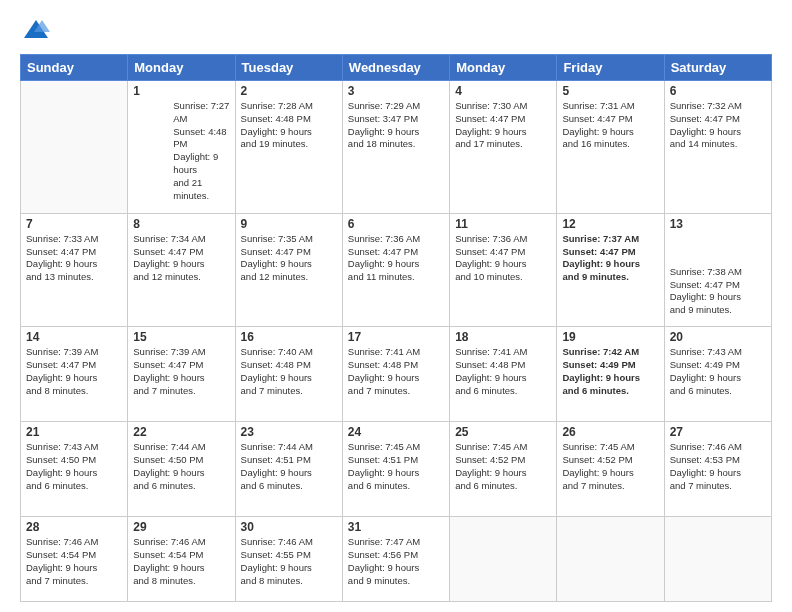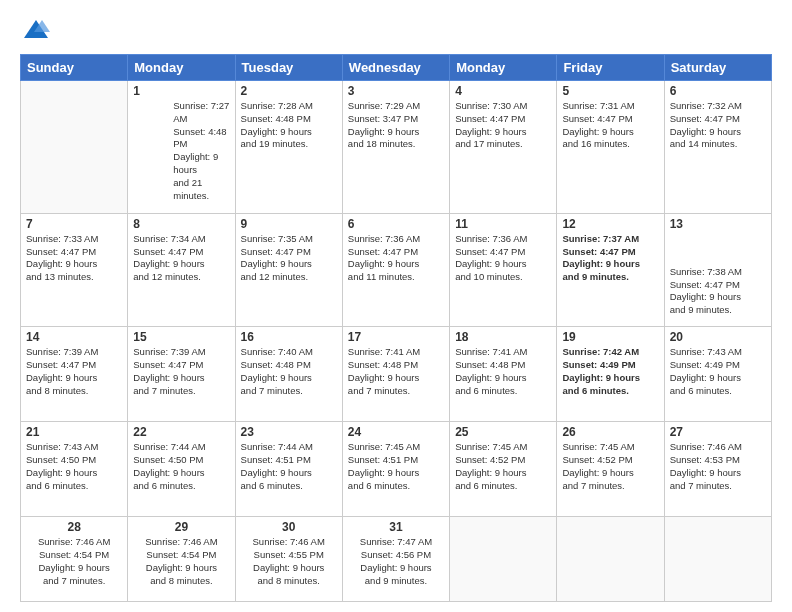--- a/index.html
+++ b/index.html
@@ -86,21 +86,20 @@
       display: block;
       margin-bottom: 2px;
     }
     .day-info {
       font-size: 9.5px;
       color: #333;
       line-height: 1.35;
     }
     .last-row td {
       height: 80px;
-      text-align: center;
     }
   </style>
 </head>
 <body>
 
 <div class="page">
   <div class="header">
     <div class="logo">
       <div>
         <div class="logo-text">

